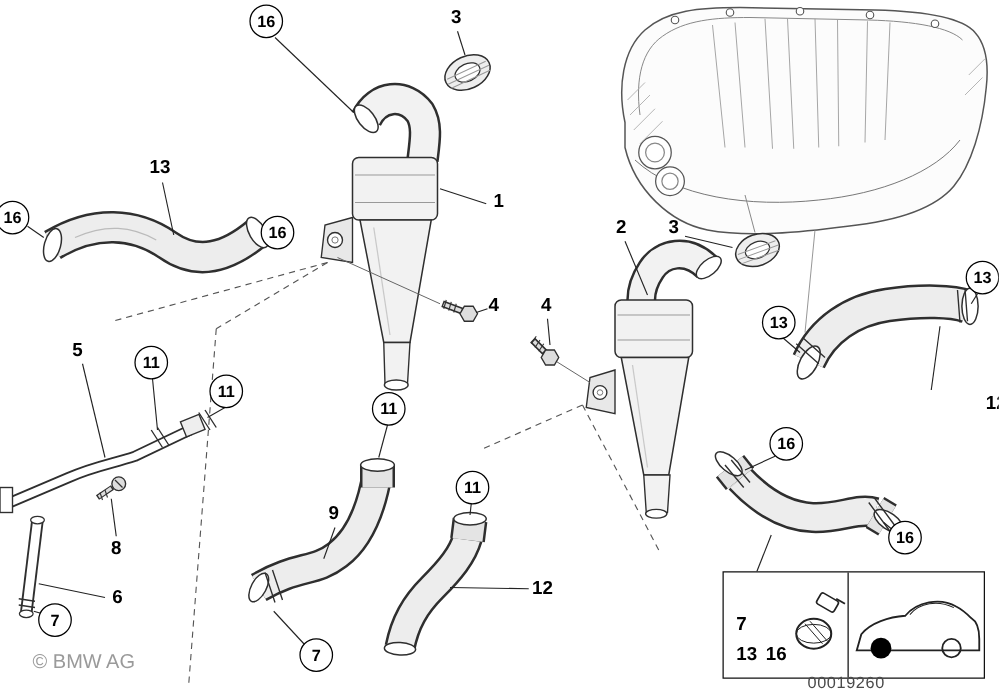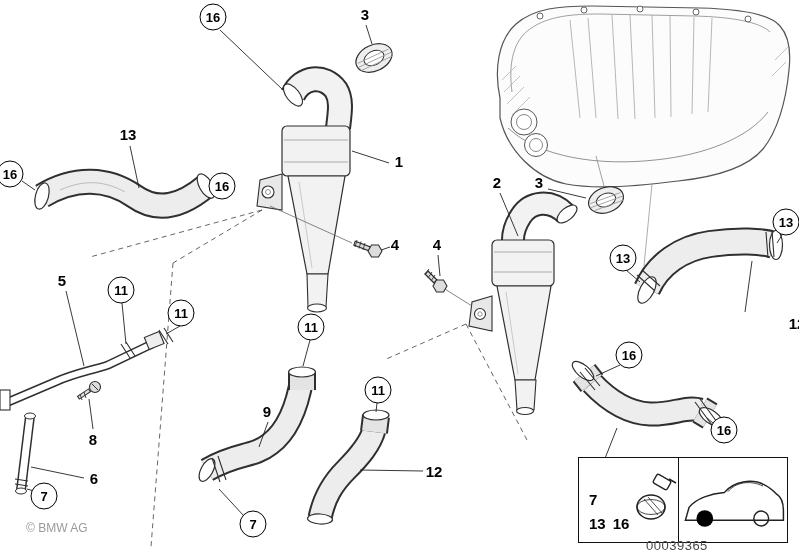--- a/index.html
+++ b/index.html
@@ -13,21 +13,21 @@
   .callout{
     position:absolute;transform:translate(-50%,-50%);
     font-size:15px;font-weight:bold;color:#000;line-height:1;
     background:transparent;white-space:nowrap;
   }
   .callout.circled{
     width:25px;height:25px;border:1.5px solid #000;border-radius:50%;
     display:flex;align-items:center;justify-content:center;
     background:#fff;font-size:13px;
   }
-  .watermark{position:absolute;left:26px;top:521px;color:#9a9a9a;font-size:12px}
+  .watermark{position:absolute;left:26px;top:521px;color:#9a9a9a;font-size:16px}
   .docnum{position:absolute;left:646px;top:538px;color:#4a4a4a;font-size:13px;letter-spacing:.5px}
   .legend{
     position:absolute;left:578px;top:457px;width:210px;height:86px;
     border:1.3px solid #111;background:#fff;display:flex;align-items:stretch;box-sizing:border-box;
   }
   .legend-nums{width:58px;display:flex;flex-direction:column;justify-content:flex-end;gap:7px;padding:0 0 10px 10px;box-sizing:border-box}
   .legend-row{display:flex;gap:7px;font-size:15px;font-weight:bold;color:#000}
   .legend-clamp{width:50px;display:flex;align-items:center;justify-content:center}
   .legend-divider{width:1px;background:#111}
   .legend-car{flex:1;display:flex;align-items:center;justify-content:center}
@@ -301,14 +301,14 @@
       <svg width="108" height="74" viewBox="0 0 115 80">
         <path d="M6,62 L10,48 C18,38 34,33 48,32 C58,20 78,16 92,24 C98,27 103,32 105,34 C110,37 112,44 112,52 L112,62 Z" fill="none" stroke="#222" stroke-width="1.6"></path>
         <path d="M52,31 C60,21 76,18 90,25" fill="none" stroke="#222" stroke-width="0.9"></path>
         <circle cx="27" cy="60" r="9" fill="#000"></circle>
         <circle cx="88" cy="60" r="8" fill="none" stroke="#222" stroke-width="1.6"></circle>
       </svg>
     </div>
   </div>
 
   <div class="watermark">© BMW AG</div>
-  <div class="docnum">00039365</div>
+  <div class="docnum">00019260</div>
 </div>
 
 </body></html>

